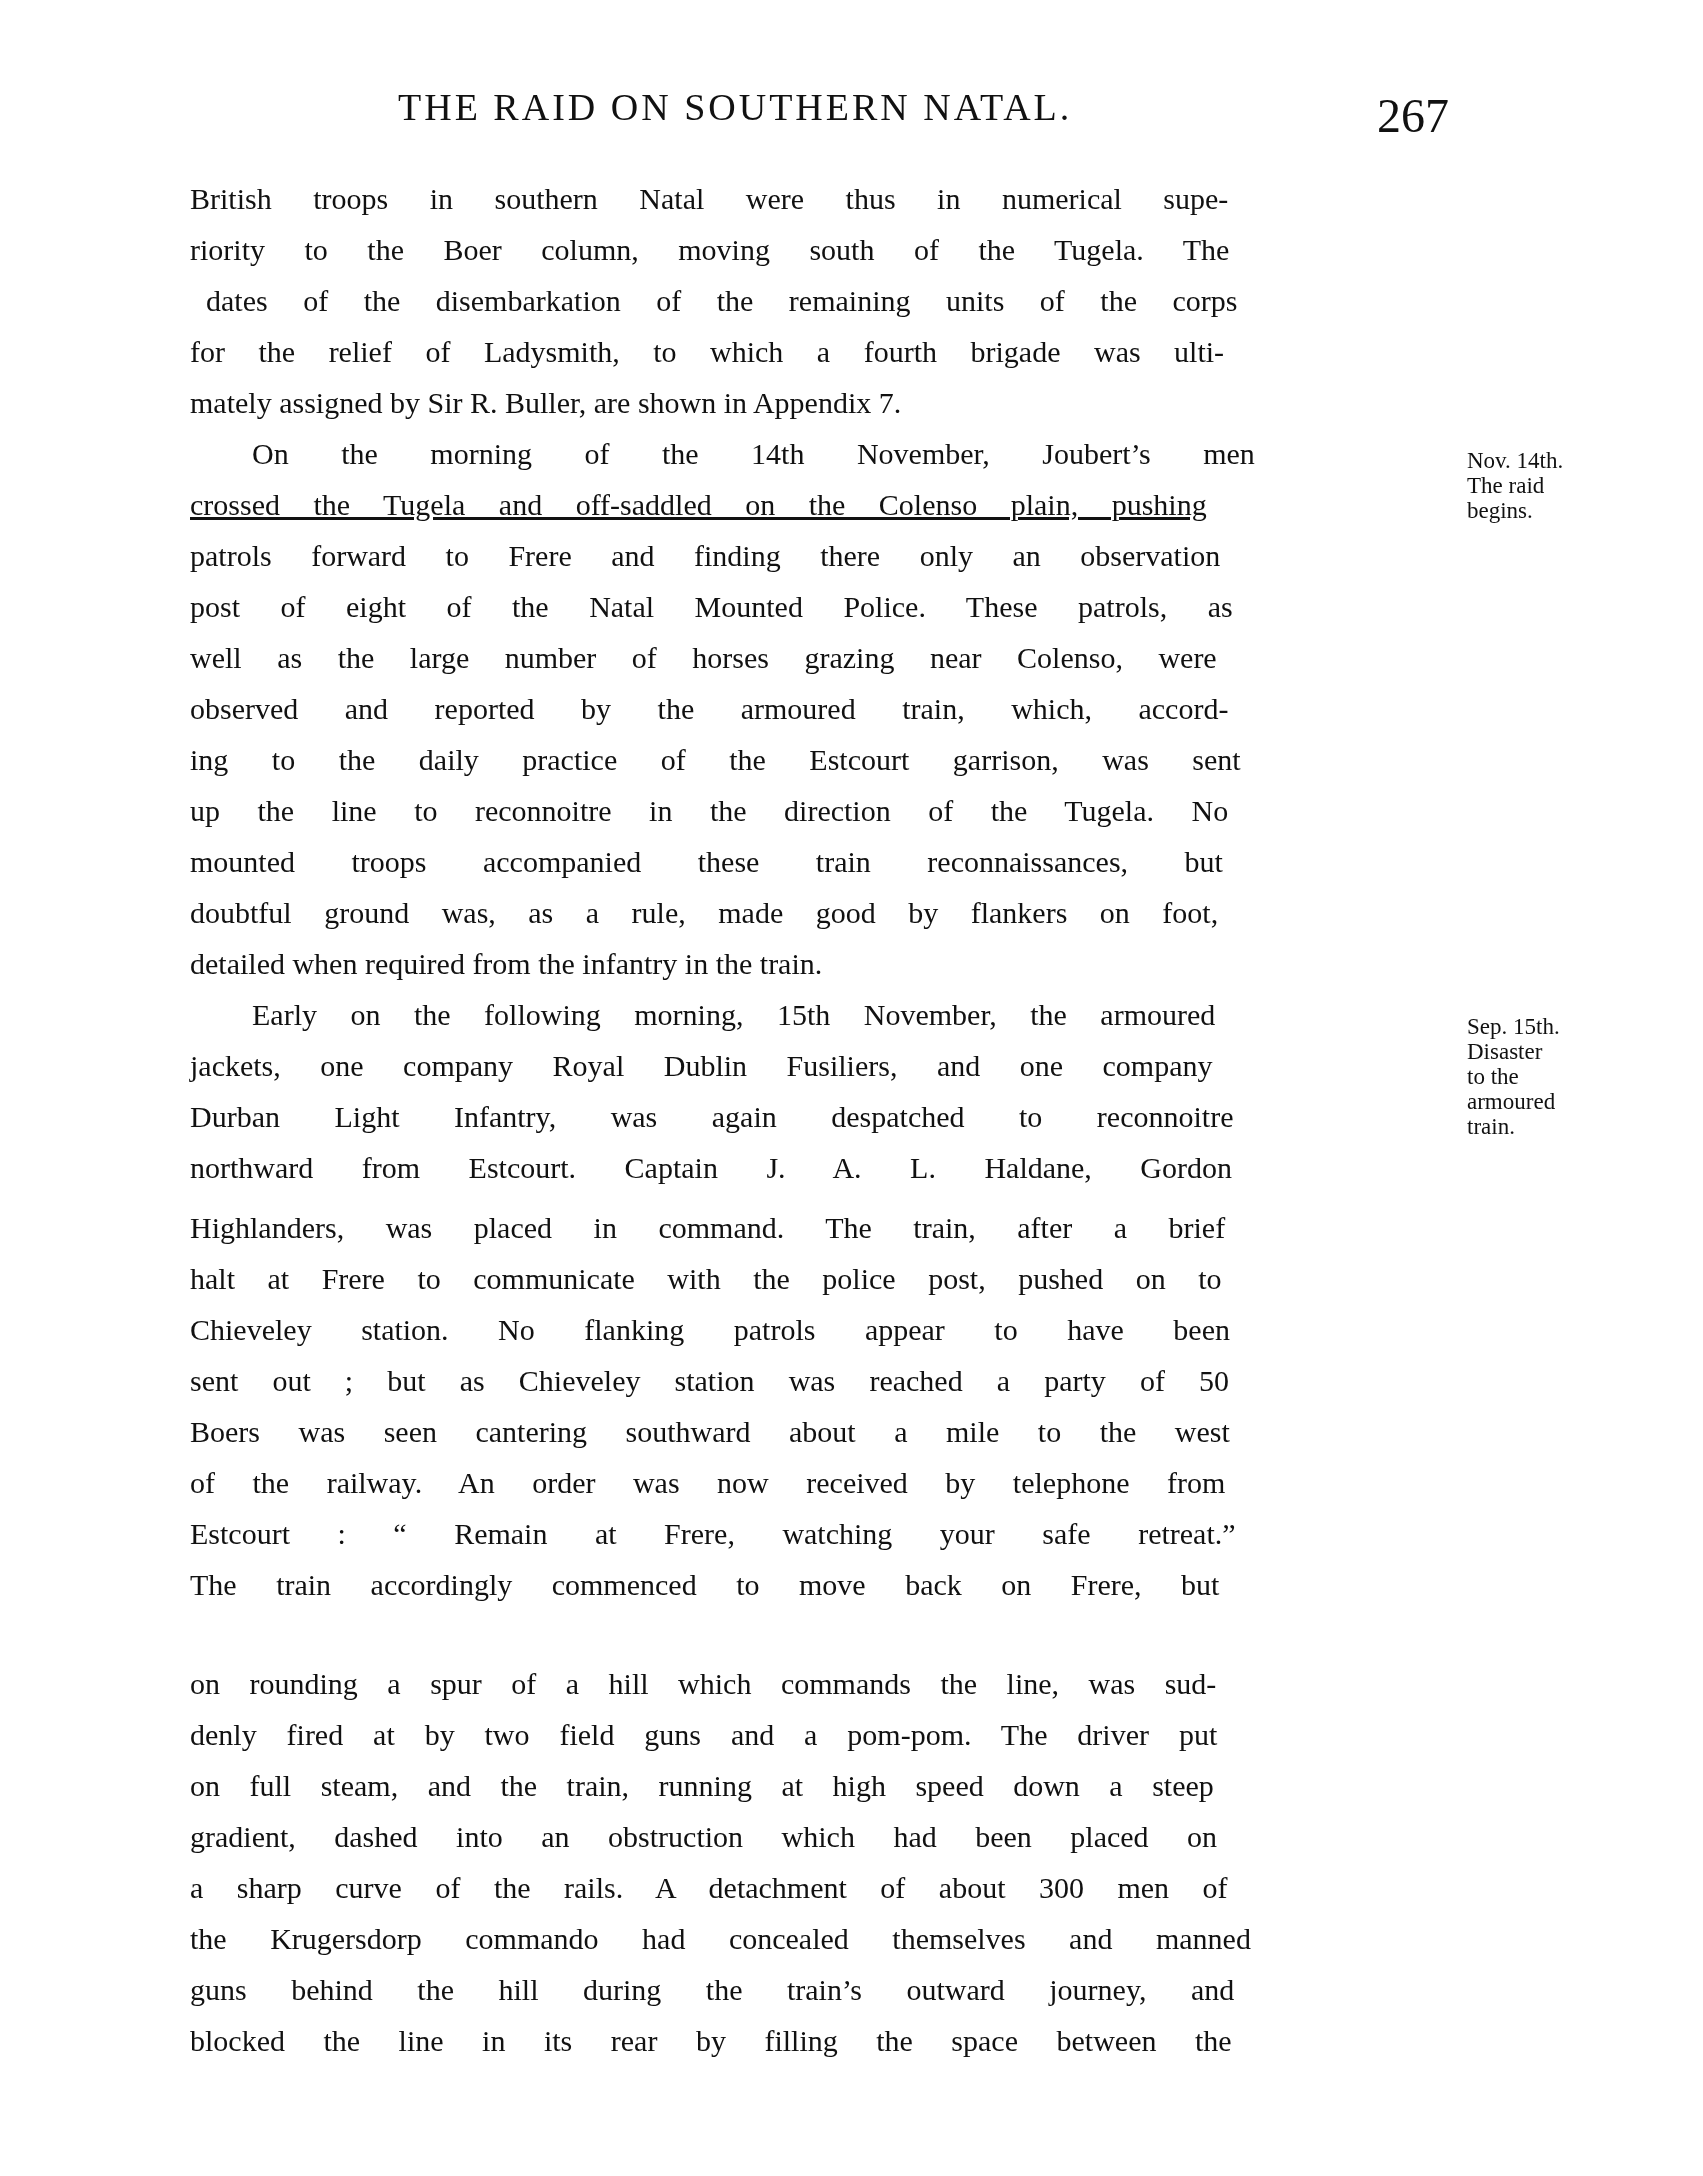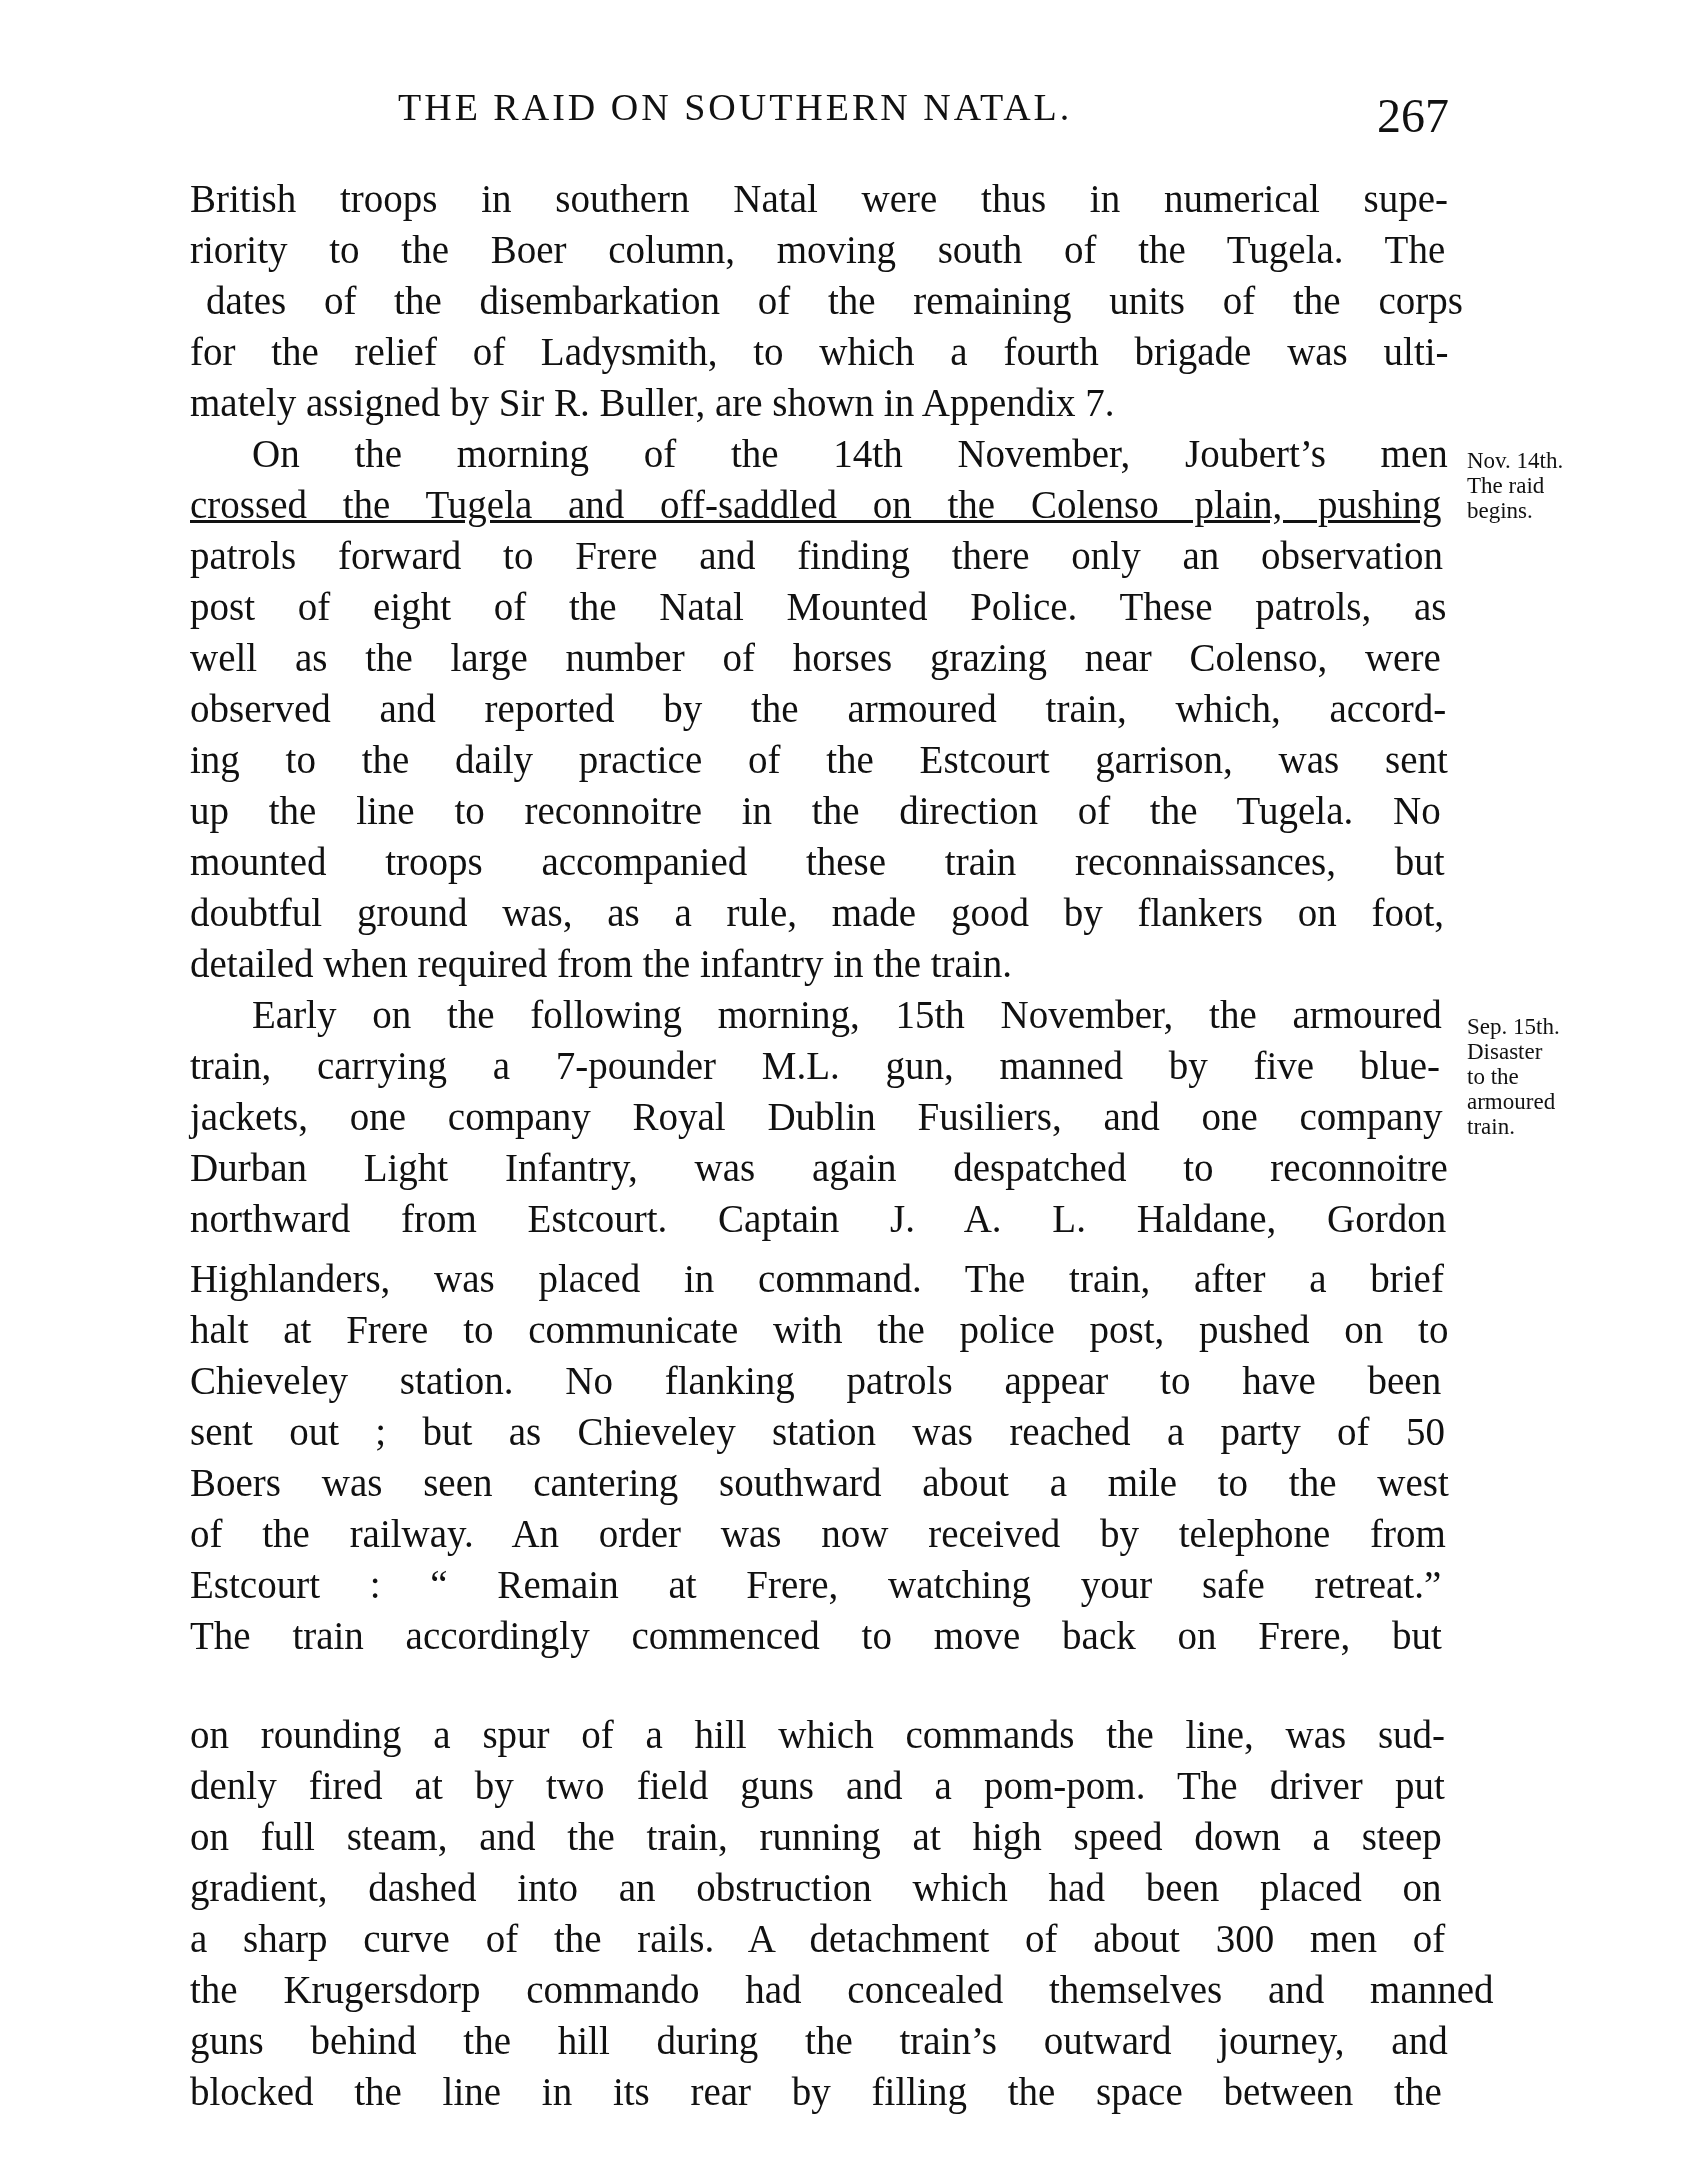--- a/index.html
+++ b/index.html
@@ -2,21 +2,21 @@
 <html><head>
 <meta charset="utf-8">
 <style>
   html, body { margin: 0; padding: 0; background: #ffffff; }
   body { width: 1703px; height: 2176px; position: relative; overflow: hidden;
          font-family: "Liberation Serif", "DejaVu Serif", serif; color: #111; }
   .page { position: absolute; left: 0; top: 0; width: 1703px; height: 2176px; background: #fff; }
   .running-head { position: absolute; top: 88px; left: 398px; font-size: 38px; letter-spacing: 3px; white-space: nowrap; line-height: 1; }
   .page-number { position: absolute; top: 92px; left: 1377px; font-size: 48px; line-height: 1; }
   .body-col { position: absolute; left: 190px; width: 1250px; top: 173px; }
-  .line { display: block; height: 51px; line-height: 51px; font-size: 39px;
+  .line { display: block; height: 51px; line-height: 51px; font-size: 30px;
           text-align: justify; text-align-last: justify; white-space: nowrap; overflow: visible; }
   .line.last { text-align-last: left; }
   .line.indent { padding-left: 62px; }
   .margin-note { position: absolute; left: 1467px; width: 209px; font-size: 23px; line-height: 25px; }
   .margin-note .mn-line { display: block; white-space: nowrap; }
 </style>
 </head>
 <body>
 
 <div class="page">
@@ -42,21 +42,20 @@
       <span class="line" style="white-space: nowrap; word-spacing: 39px; text-align-last: left;">observed and reported by the armoured train, which, accord-</span>
       <span class="line" style="white-space: nowrap; word-spacing: 36px; text-align-last: left;">ing to the daily practice of the Estcourt garrison, was sent</span>
       <span class="line" style="white-space: nowrap; word-spacing: 30px; text-align-last: left;">up the line to reconnoitre in the direction of the Tugela. No</span>
       <span class="line" style="white-space: nowrap; word-spacing: 49px; text-align-last: left;">mounted troops accompanied these train reconnaissances, but</span>
       <span class="line" style="white-space: nowrap; word-spacing: 25px; text-align-last: left;">doubtful ground was, as a rule, made good by flankers on foot,</span>
       <span class="line last" style="white-space: normal;">detailed when required from the infantry in the train.</span>
     </div>
 
     <div>
       <span class="line indent" style="white-space: nowrap; word-spacing: 26px; text-align-last: left;">Early on the following morning, 15th November, the armoured</span>
-      <span class="line" style="white-space: nowrap; word-spacing: 36px; text-align-last: left;">train, carrying a 7-pounder M.L. gun, manned by five blue-</span>
       <span class="line" style="white-space: nowrap; word-spacing: 32px; text-align-last: left;">jackets, one company Royal Dublin Fusiliers, and one company</span>
       <span class="line" style="white-space: nowrap; word-spacing: 47px; text-align-last: left;">Durban Light Infantry, was again despatched to reconnoitre</span>
       <span class="line" style="white-space: nowrap; word-spacing: 41px; text-align-last: left;">northward from Estcourt. Captain J. A. L. Haldane, Gordon</span>
       <span class="line" style="white-space: nowrap; word-spacing: 34px; text-align-last: left; margin-top: 9px;">Highlanders, was placed in command. The train, after a brief</span>
       <span class="line" style="white-space: nowrap; word-spacing: 25px; text-align-last: left;">halt at Frere to communicate with the police post, pushed on to</span>
       <span class="line" style="white-space: nowrap; word-spacing: 42px; text-align-last: left;">Chieveley station. No flanking patrols appear to have been</span>
       <span class="line" style="white-space: nowrap; word-spacing: 26.6px; text-align-last: left;">sent out ; but as Chieveley station was reached a party of 50</span>
       <span class="line" style="white-space: nowrap; word-spacing: 31px; text-align-last: left;">Boers was seen cantering southward about a mile to the west</span>
       <span class="line" style="white-space: nowrap; word-spacing: 30px; text-align-last: left;">of the railway. An order was now received by telephone from</span>
       <span class="line" style="white-space: nowrap; word-spacing: 40px; text-align-last: left;">Estcourt : “ Remain at Frere, watching your safe retreat.”</span>

